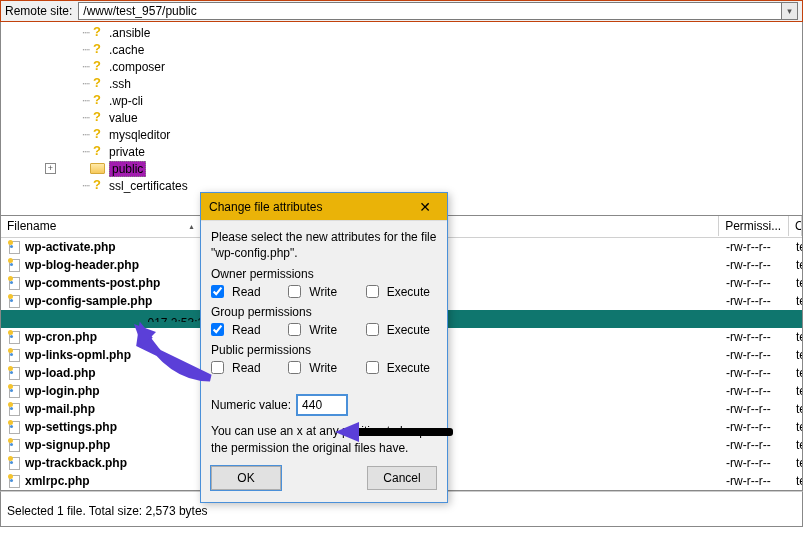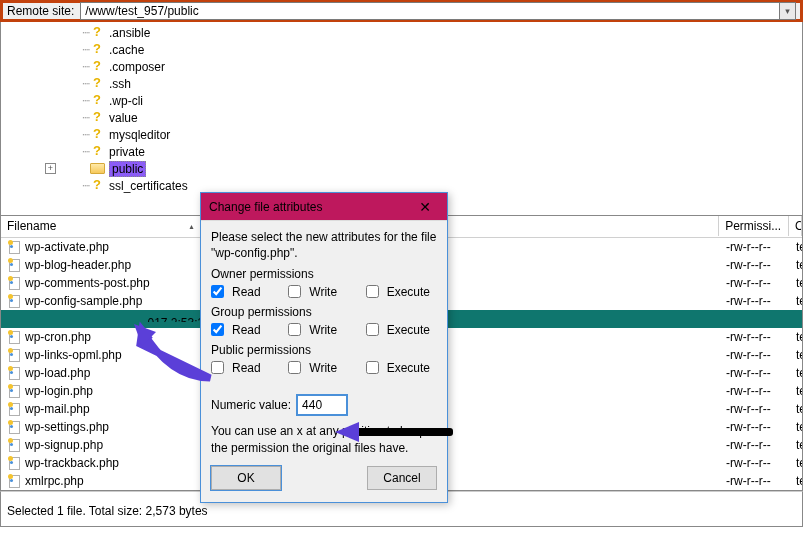--- a/index.html
+++ b/index.html
@@ -10,21 +10,21 @@
     background: #fff;
     color: #000;
     width: 803px;
     height: 540px;
     overflow: hidden;
     position: relative;
   }
   .remote-bar {
     display: flex;
     align-items: center;
-    border: 3px solid #c2410c;
+    border: 1px solid #c2410c;
     height: 22px;
     padding: 0 4px;
     background: #f0f0f0;
   }
   .remote-bar .label { margin-right: 6px; }
   .remote-bar .path {
     flex: 1;
     background: #fff;
     border: 1px solid #7a7a7a;
     height: 18px;
@@ -84,21 +84,21 @@
     font-weight: bold;
     color: #e8b400;
   }
   .folder-icon.open {
     background: linear-gradient(#ffe9a8,#f6c95b);
     border: 1px solid #d6a93a;
     border-radius: 1px;
     width: 15px; height: 11px;
   }
   .tree-row.selected .name {
-    background: #8b5cf6;
+    background: #a21caf;
     border: 1px dotted #888;
     padding: 0 2px;
   }
   .grid-pane {
     border: 1px solid #888;
     border-top: none;
     position: relative;
   }
   .grid-header {
     display: flex;
@@ -128,21 +128,21 @@
   }
   .grid-row.selected {
     background: #0f766e;
     flex-direction: column;
   }
   .grid-row .c {
     padding: 0 6px;
     overflow: hidden;
     white-space: nowrap;
   }
-  .grid-row .c-name { width: 200px; display: flex; align-items: center; }
+  .grid-row .c-name { width: 200px; display: flex; align-items: center; font-weight: bold; }
   .grid-row .c-mod  { width: 520px; }
   .grid-row .c-perm { width: 70px; }
   .grid-row .c-own  { flex: 1; }
   .file-icon {
     width: 14px; height: 14px;
     display: inline-block;
     margin-right: 4px;
     position: relative;
   }
   .file-icon::before {
@@ -179,21 +179,21 @@
     background: #f0f0f0;
     border: 1px solid #4a90d9;
     box-shadow: 2px 2px 8px rgba(0,0,0,0.25);
     z-index: 10;
   }
   .dialog-title {
     display: flex;
     align-items: center;
     height: 28px;
     padding: 0 8px;
-    background: #be185d;
+    background: #eab308;
     border-bottom: 1px solid #dcdcdc;
   }
   .dialog-title .t { flex: 1; }
   .dialog-title .close {
     width: 28px; height: 20px;
     display: flex; align-items: center; justify-content: center;
     font-size: 14px;
   }
   .dialog-body { padding: 8px 10px; }
   .dialog-body .msg { margin-bottom: 6px; line-height: 1.35; }

